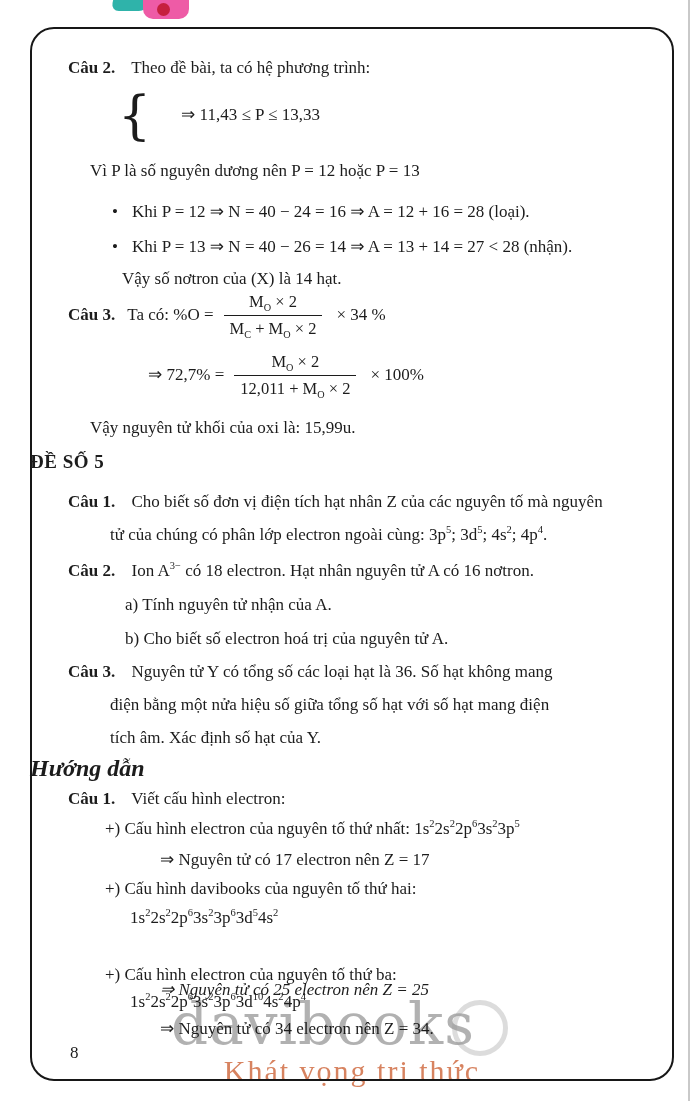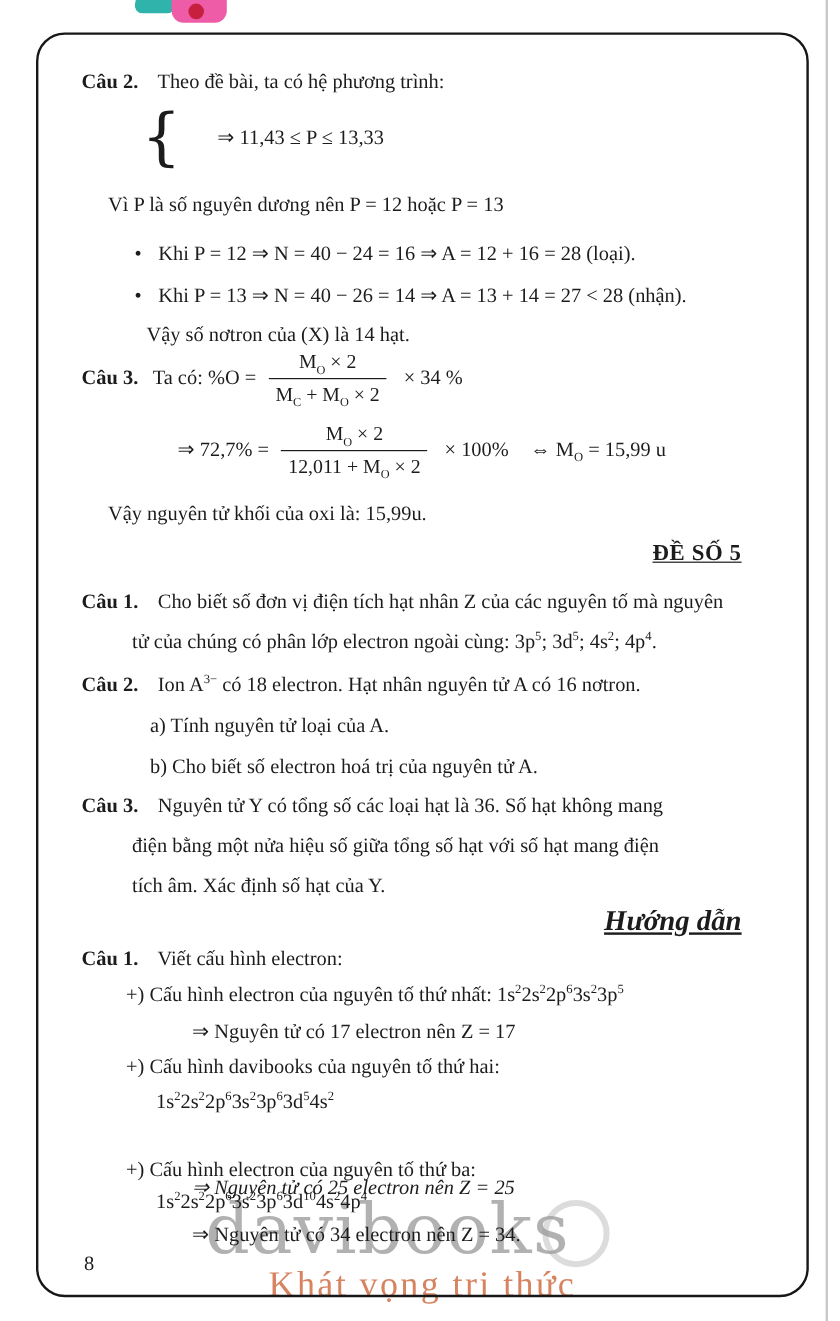--- a/index.html
+++ b/index.html
@@ -27,21 +27,21 @@
   .sys-eqs { display:flex; flex-direction:column; gap:3px; }
   .sys-result { margin-left:24px; }
 
   .fracrow { display:flex; align-items:center; }
   .frac { display:inline-flex; flex-direction:column; align-items:center; line-height:1.3; margin:0 10px; font-size:16.5px; }
   .frac .num { padding:0 6px 2px; }
   .frac .den { border-top:1.5px solid #1c1c1c; padding:2px 6px 0; }
   .tail { margin-left:4px; }
   .equiv { margin-left:18px; }
 
-  .center { left:30px; width:588px; text-align:right;text-decoration:underline; }
+  .center { left:30px; width:588px; text-align:left; }
   .title { font-size:19px; letter-spacing:0.5px; font-weight:bold; }
   .guide-title { font-size:24px; font-style:italic; font-weight:bold; }
 
   .bullet-row { display:flex; }
   .bullet-glyph { margin-right:14px; }
 
   .wm-brand {
     position:absolute; left:148px; top:990px; font-size:58px; color:#737373; opacity:0.55;
     z-index:0; letter-spacing:1px; font-family:"DejaVu Serif", serif; white-space:nowrap;margin-left:23px;
   }
@@ -106,38 +106,37 @@
   <span class="tail">× 34 %</span>
 </div>
 
 <div class="line fracrow" style="left:148px; top:346px; height:58px;">
   <span>⇒ 72,7% =</span>
   <span class="frac">
     <span class="num">M<sub>O</sub> × 2</span>
     <span class="den">12,011 + M<sub>O</sub> × 2</span>
   </span>
   <span class="tail">× 100%</span>
-  <span class="equiv">⇔ M<sub>O</sub> = 15,99 u</span>
 </div>
 
 <div class="line" style="left:90px; top:412px;">Vậy nguyên tử khối của oxi là: 15,99u.</div>
 
 <div class="line center title" style="top:446px;">ĐỀ SỐ 5</div>
 
 <div class="line" style="left:68px; top:486px;">
   <span class="label">Câu 1.</span>
   <span>Cho biết số đơn vị điện tích hạt nhân Z của các nguyên tố mà nguyên</span>
 </div>
 <div class="line" style="left:110px; top:519px;">tử của chúng có phân lớp electron ngoài cùng: 3p<sup>5</sup>; 3d<sup>5</sup>; 4s<sup>2</sup>; 4p<sup>4</sup>.</div>
 
 <div class="line" style="left:68px; top:555px;">
   <span class="label">Câu 2.</span>
   <span>Ion A<sup>3−</sup> có 18 electron. Hạt nhân nguyên tử A có 16 nơtron.</span>
 </div>
-<div class="line" style="left:125px; top:589px;">a) Tính nguyên tử loại của A.</div>
+<div class="line" style="left:125px; top:589px;">a) Tính nguyên tử nhận của A.</div>
 <div class="line" style="left:125px; top:623px;">b) Cho biết số electron hoá trị của nguyên tử A.</div>
 
 <div class="line" style="left:68px; top:656px;">
   <span class="label">Câu 3.</span>
   <span>Nguyên tử Y có tổng số các loại hạt là 36. Số hạt không mang</span>
 </div>
 <div class="line" style="left:110px; top:689px;">điện bằng một nửa hiệu số giữa tổng số hạt với số hạt mang điện</div>
 <div class="line" style="left:110px; top:722px;">tích âm. Xác định số hạt của Y.</div>
 
 <div class="line center guide-title" style="top:752px;">Hướng dẫn</div>

